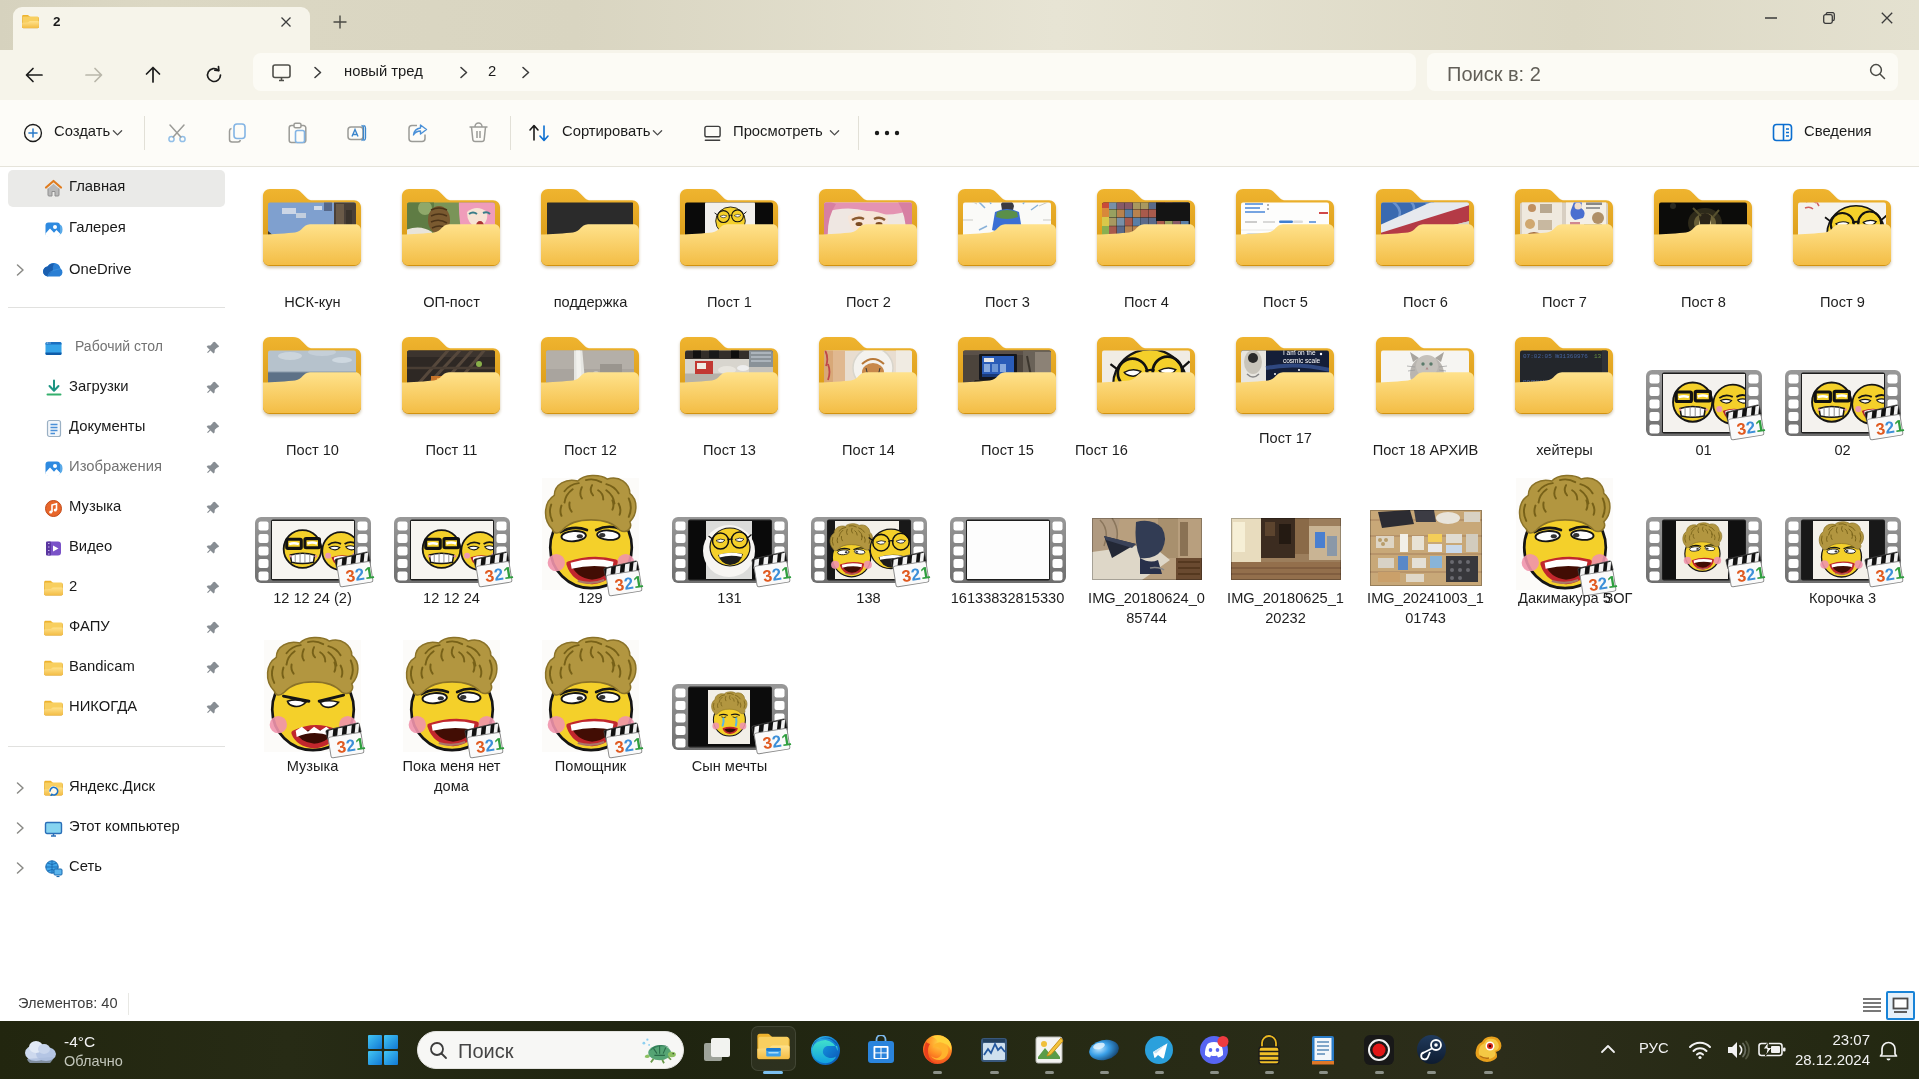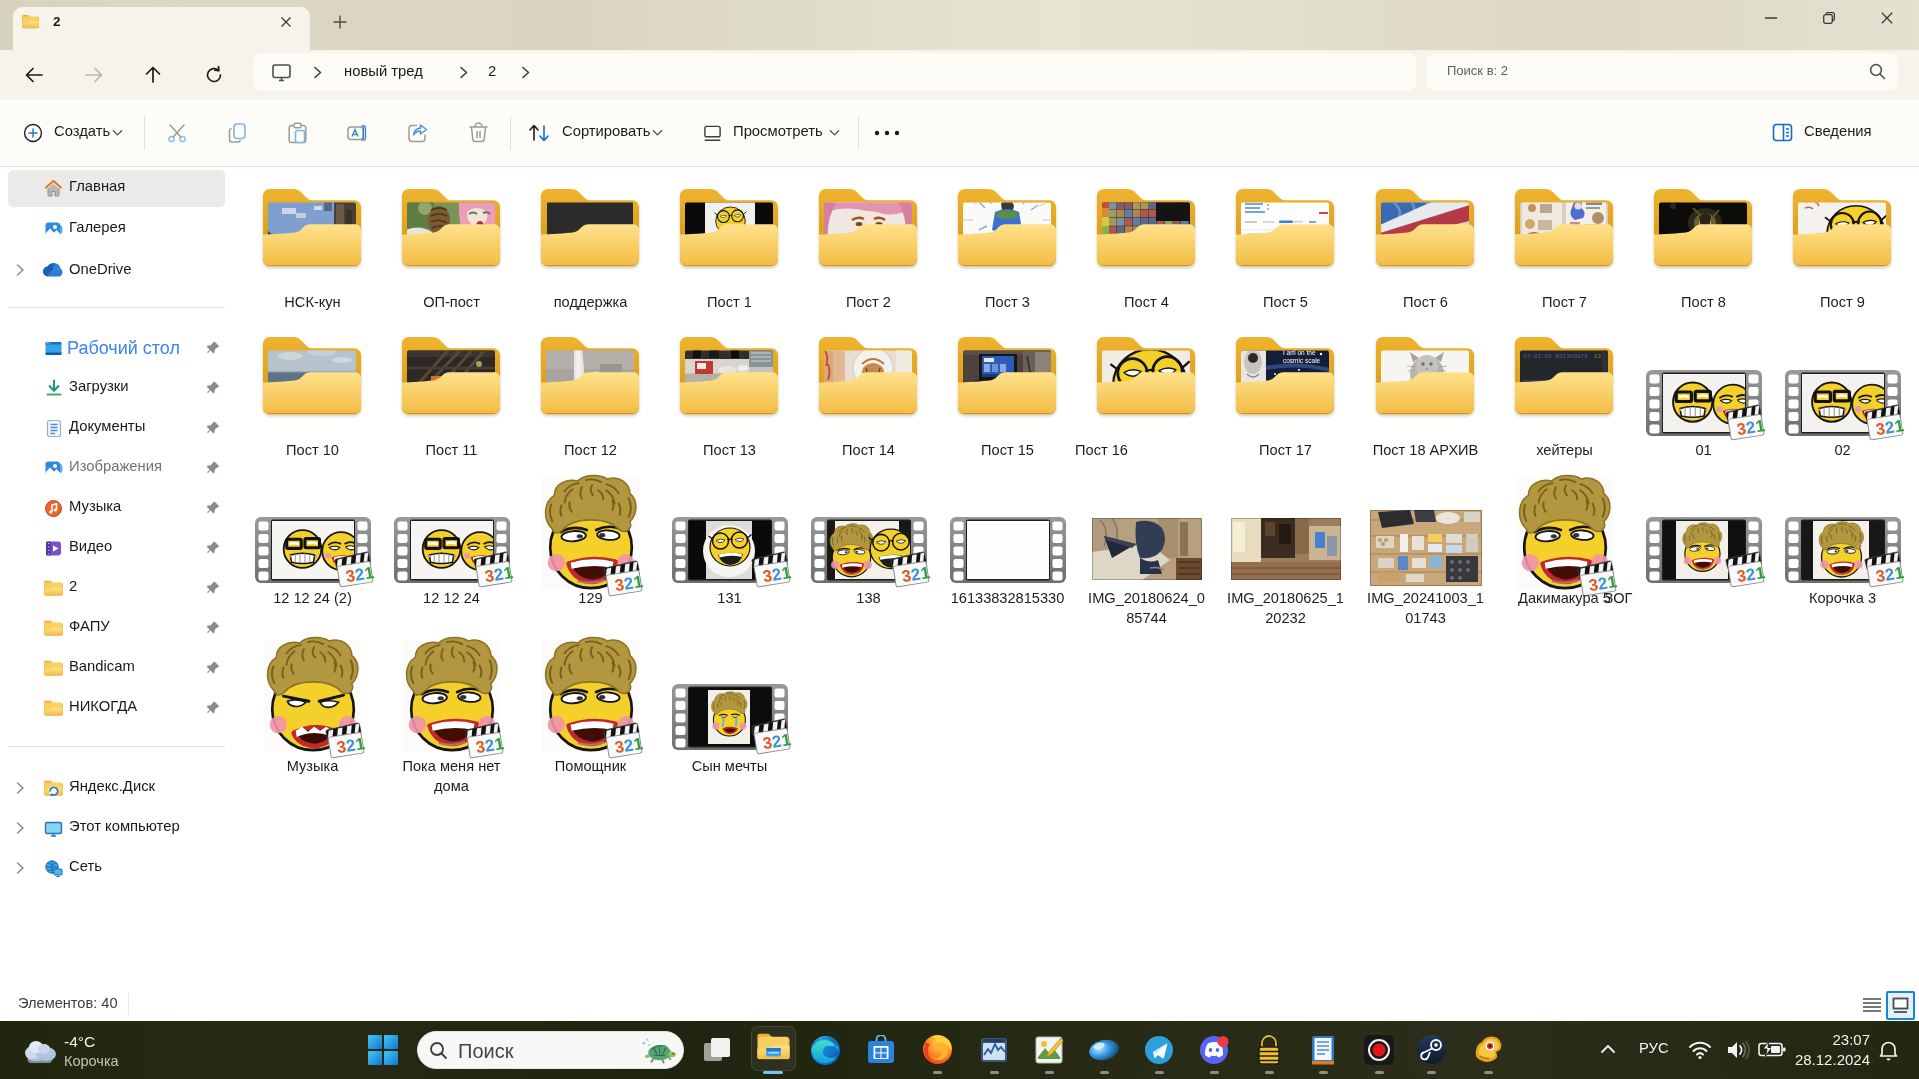--- a/index.html
+++ b/index.html
@@ -187,21 +187,21 @@
   </svg>
 <div class="abs" style="left:344px;top:62.5px;font-size:14.8px;color:#1b1b1b">новый тред</div>
 <svg class="abs" style="left:459px;top:66px" width="9" height="13" viewBox="0 0 9 13">
     <path d="M2,1.5 L7.5,6.5 L2,11.5" stroke="#3c3c3c" stroke-width="1.6" fill="none" stroke-linecap="round" stroke-linejoin="round"></path>
   </svg>
 <div class="abs" style="left:488px;top:62.5px;font-size:14.8px;color:#1b1b1b">2</div>
 <svg class="abs" style="left:521px;top:66px" width="9" height="13" viewBox="0 0 9 13">
     <path d="M2,1.5 L7.5,6.5 L2,11.5" stroke="#3c3c3c" stroke-width="1.6" fill="none" stroke-linecap="round" stroke-linejoin="round"></path>
   </svg>
 <div class="abs" style="left:1427px;top:53px;width:471px;height:38px;background:#fcfbf5;border-radius:8px"></div>
-<div class="abs" style="left:1447px;top:62.5px;font-size:13px;color:#625f58">Поиск в: 2</div>
+<div class="abs" style="left:1447px;top:62.5px;font-size:20px;color:#625f58">Поиск в: 2</div>
 <svg class="abs" style="left:1869px;top:63px" width="17" height="17" viewBox="0 0 17 17">
     <circle cx="7" cy="7" r="5.4" fill="none" stroke="#4a4a45" stroke-width="1.5"></circle>
     <path d="M11.2,11.2 L15.5,15.5" stroke="#4a4a45" stroke-width="1.5" stroke-linecap="round"></path>
   </svg>
 
 <div class="abs" style="left:0;top:100px;width:1919px;height:66px;background:#fdfcf8;border-bottom:1px solid #e6e4db"></div>
 <svg class="abs" style="left:23px;top:123px" width="20" height="20" viewBox="0 0 22 22">
     <circle cx="11" cy="11" r="9.3" fill="none" stroke="#1b1b1b" stroke-width="1.5"></circle>
     <path d="M11,6.5 v9 M6.5,11 h9" stroke="#2879c8" stroke-width="1.6" stroke-linecap="round"></path>
   </svg>
@@ -292,21 +292,21 @@
   </svg>
 <div class="abs" style="left:69px;top:261px;font-size:14.8px;color:#191919">OneDrive</div>
 <div class="abs" style="left:8px;top:307px;width:217px;height:1px;background:#e1e1df"></div>
 
 <svg class="abs" style="left:44px;top:339px" width="19" height="19" viewBox="0 0 19 19">
     <rect x="1.5" y="3" width="16" height="13" rx="1.5" fill="#35a3e8"></rect>
     <path d="M1.5,4.5 a1.5,1.5 0 0 1 1.5,-1.5 h13 a1.5,1.5 0 0 1 1.5,1.5 v1 h-16z" fill="#1b6fc0"></path>
     <path d="M2.5,4 h2 M5.5,4 h1" stroke="#d8eefc" stroke-width=".9"></path>
     <path d="M1.5,13.5 h16 v1 a1.5,1.5 0 0 1 -1.5,1.5 h-13 a1.5,1.5 0 0 1 -1.5,-1.5z" fill="#0f5ba8"></path>
   </svg>
-<div class="abs" style="left:67px;top:338px;font-size:18px;color:#3b82f6">Рабочий стол</div>
+<div class="abs" style="left:75px;top:338px;font-size:14px;color:#737373">Рабочий стол</div>
 <svg class="abs" style="left:45px;top:379px" width="18" height="18" viewBox="0 0 18 18">
     <path d="M9,1.5 V11 M4.5,7 L9,11.8 L13.5,7" stroke="#1d9583" stroke-width="2" fill="none" stroke-linecap="round" stroke-linejoin="round"></path>
     <path d="M2.5,15.5 h13" stroke="#35b06d" stroke-width="2" stroke-linecap="round"></path>
   </svg>
 <div class="abs" style="left:69px;top:378px;font-size:14.8px;color:#191919">Загрузки</div>
 <svg class="abs" style="left:45px;top:419px" width="18" height="19" viewBox="0 0 18 19">
     <rect x="2.5" y="1.5" width="13" height="16" rx="2" fill="#f2f6fa" stroke="#9ab0c4" stroke-width="1.2"></rect>
     <path d="M5.5,5.5 h7 M5.5,8.5 h7 M5.5,11.5 h7 M5.5,14.5 h4.5" stroke="#4a90d8" stroke-width="1.3"></path>
   </svg>
 <div class="abs" style="left:69px;top:418px;font-size:14.8px;color:#191919">Документы</div>
@@ -789,21 +789,21 @@
         <circle cx="86" cy="20" r="1.2"></circle>
         <circle cx="70" cy="52" r="0.9"></circle>
         <circle cx="88" cy="52" r="1"></circle>
         <circle cx="60" cy="16" r="0.9"></circle>
         <circle cx="36" cy="52" r="1"></circle>
       </g>
       <path d="M31,34 q30,-6 64,2" stroke="#3a5a9f" stroke-width="4" fill="none" opacity=".7"></path>
     </g>
     <use href="#ffront"></use>
   </svg>
-<div class="lb" style="left:1216px;top:440px">Пост 17</div>
+<div class="lb" style="left:1216px;top:428px">Пост 17</div>
 <svg class="ic" style="left:1375px;top:334px;filter:drop-shadow(0 2px 1.5px rgba(130,95,20,.35))" width="100" height="82" viewBox="0 0 100 82">
     <use href="#fback"></use>
     <g clip-path="url(#tclip)">
       <rect x="5" y="13" width="90" height="45" fill="#f6f5f2"></rect>
       <ellipse cx="52" cy="40" rx="17" ry="18" fill="#b9b5b0"></ellipse>
       <path d="M38,28 l-3,-10 9,6z M66,28 l3,-10 -9,6z" fill="#a8a49e"></path>
       <circle cx="52" cy="32" r="11" fill="#c5c1bb"></circle>
       <circle cx="48" cy="30" r="1.7" fill="#5a7a6a"></circle>
       <circle cx="56" cy="30" r="1.7" fill="#5a7a6a"></circle>
       <path d="M52,33 l-1.5,2.5 h3z" fill="#b08a8a"></path>
@@ -1092,21 +1092,21 @@
 
 <div class="abs" style="left:0;top:1021px;width:1919px;height:58px;background:linear-gradient(90deg,#22260f 0,#272b15 15%,#1f2410 35%,#262a14 55%,#2c2d1a 78%,#232811 100%)"></div>
 <svg class="abs" style="left:22px;top:1037px" width="38" height="26" viewBox="0 0 38 26">
     <ellipse cx="14" cy="16" rx="11" ry="8" fill="#cdd9ee"></ellipse>
     <ellipse cx="24" cy="17" rx="10" ry="7" fill="#b4c5e4"></ellipse>
     <ellipse cx="14" cy="10" rx="7" ry="6" fill="#e2eaf6"></ellipse>
     <ellipse cx="22" cy="12" rx="6" ry="5" fill="#c8d5ec"></ellipse>
     <path d="M5,22 a10,6 0 0 0 26,-2" fill="#a8bbdc" opacity=".7"></path>
   </svg>
 <div class="abs" style="left:64px;top:1033px;font-size:15.5px;color:#f2f2f2">-4°C</div>
-<div class="abs" style="left:64px;top:1053px;font-size:14.5px;color:#c2c6ba">Корочка</div>
+<div class="abs" style="left:64px;top:1053px;font-size:14.5px;color:#c2c6ba">Облачно</div>
 
 <svg class="abs" style="left:368px;top:1035px" width="30" height="30" viewBox="0 0 30 30">
     <defs>
       <linearGradient id="wg" x1="0" y1="0" x2="1" y2="1">
         <stop offset="0" stop-color="#43c6f4"></stop>
         <stop offset="1" stop-color="#1178d4"></stop>
       </linearGradient>
     </defs>
     <rect x="0" y="0" width="14" height="14" rx="1" fill="url(#wg)"></rect>
     <rect x="16" y="0" width="14" height="14" rx="1" fill="url(#wg)"></rect>

